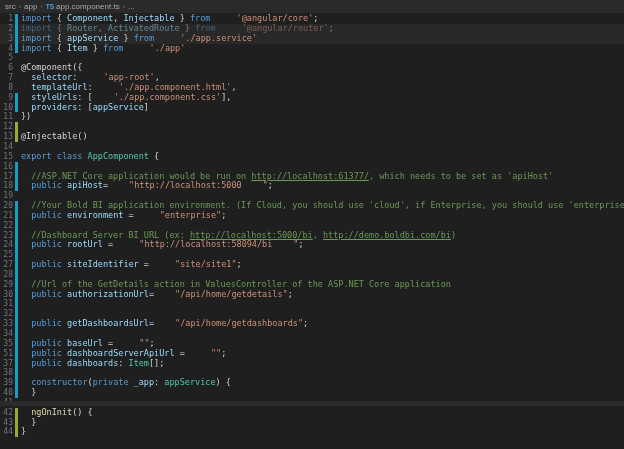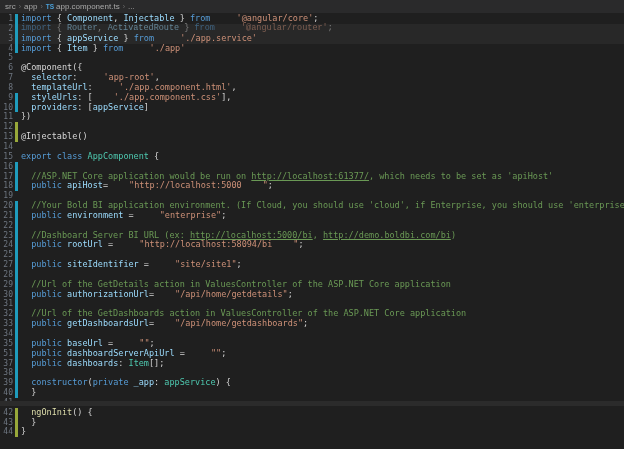--- a/index.html
+++ b/index.html
@@ -22,21 +22,21 @@
   .crumb-sep { color:#6d6d6d; margin:0 3px; font-size:7px; }
   .ts-icon {
     display:inline-block; color:#4ba0d8; font-weight:bold; font-size:6.5px;
     margin-right:2px; font-family:"Liberation Sans",sans-serif;
   }
 
   
   .code-area { padding-top:1px; }
   .line { display:flex; height:9.85px; line-height:9.85px; white-space:pre; }
   .line.hl { background:rgba(255,255,255,0.045); }
-  .line.dim .code { opacity:0.5;font-family:Liberation Mono, monospace; }
+  .line.dim .code { opacity:0.5; }
   .lnum {
     width:14px; text-align:right; color:#6e7681; flex:0 0 14px;
     font-size:8px; padding-right:1px;
   }
   .gut { width:3px; flex:0 0 3px; margin-left:1px; margin-right:3px; }
   .gut.mod { background:#1f9cbd; }
   .gut.add { background:#98a83a; }
   .code { white-space:pre; }
 
   .tk-kw  { color:#569cd6; }
@@ -95,21 +95,21 @@
       <div class="line"><span class="lnum">21</span><span class="gut mod"></span><span class="code"><span class="tk-pln">  </span><span class="tk-kw">public</span><span class="tk-var"> environment</span><span class="tk-pln"> = </span><span class="tk-str">"enterprise"</span><span class="tk-pln">;</span></span></div>
       <div class="line"><span class="lnum">22</span><span class="gut mod"></span><span class="code"></span></div>
       <div class="line"><span class="lnum">23</span><span class="gut mod"></span><span class="code"><span class="tk-com">  //Dashboard Server BI URL (ex: </span><span class="tk-comlink">http://localhost:5000/bi</span><span class="tk-com">, </span><span class="tk-comlink">http://demo.boldbi.com/bi</span><span class="tk-com">)</span></span></div>
       <div class="line"><span class="lnum">24</span><span class="gut mod"></span><span class="code"><span class="tk-pln">  </span><span class="tk-kw">public</span><span class="tk-var"> rootUrl</span><span class="tk-pln"> = </span><span class="tk-str">"</span><span class="tk-strlink">http://localhost:58094/bi</span><span class="tk-str">"</span><span class="tk-pln">;</span></span></div>
       <div class="line"><span class="lnum">25</span><span class="gut mod"></span><span class="code"></span></div>
       <div class="line"><span class="lnum">27</span><span class="gut mod"></span><span class="code"><span class="tk-pln">  </span><span class="tk-kw">public</span><span class="tk-var"> siteIdentifier</span><span class="tk-pln"> = </span><span class="tk-str">"site/site1"</span><span class="tk-pln">;</span></span></div>
       <div class="line"><span class="lnum">28</span><span class="gut mod"></span><span class="code"></span></div>
       <div class="line"><span class="lnum">29</span><span class="gut mod"></span><span class="code"><span class="tk-com">  //Url of the GetDetails action in ValuesController of the ASP.NET Core application</span></span></div>
       <div class="line"><span class="lnum">30</span><span class="gut mod"></span><span class="code"><span class="tk-pln">  </span><span class="tk-kw">public</span><span class="tk-var"> authorizationUrl</span><span class="tk-pln">=</span><span class="tk-str">"/api/home/getdetails"</span><span class="tk-pln">;</span></span></div>
       <div class="line"><span class="lnum">31</span><span class="gut mod"></span><span class="code"></span></div>
-      <div class="line"><span class="lnum">32</span><span class="gut mod"></span><span class="code"><span class="tk-com">  //Url of the GetDashboards action in ValuesController of the ASP.NET Core application</span></span></div>
+      <div class="line"><span class="lnum">32</span><span class="gut mod"></span></div>
       <div class="line"><span class="lnum">33</span><span class="gut mod"></span><span class="code"><span class="tk-pln">  </span><span class="tk-kw">public</span><span class="tk-var"> getDashboardsUrl</span><span class="tk-pln">=</span><span class="tk-str">"/api/home/getdashboards"</span><span class="tk-pln">;</span></span></div>
       <div class="line"><span class="lnum">34</span><span class="gut mod"></span><span class="code"></span></div>
       <div class="line"><span class="lnum">35</span><span class="gut mod"></span><span class="code"><span class="tk-pln">  </span><span class="tk-kw">public</span><span class="tk-var"> baseUrl</span><span class="tk-pln"> = </span><span class="tk-str">""</span><span class="tk-pln">;</span></span></div>
       <div class="line"><span class="lnum">51</span><span class="gut mod"></span><span class="code"><span class="tk-pln">  </span><span class="tk-kw">public</span><span class="tk-var"> dashboardServerApiUrl</span><span class="tk-pln"> = </span><span class="tk-str">""</span><span class="tk-pln">;</span></span></div>
       <div class="line"><span class="lnum">37</span><span class="gut mod"></span><span class="code"><span class="tk-pln">  </span><span class="tk-kw">public</span><span class="tk-var"> dashboards</span><span class="tk-pln">: </span><span class="tk-cls">Item</span><span class="tk-pln">[];</span></span></div>
       <div class="line"><span class="lnum">38</span><span class="gut mod"></span><span class="code"></span></div>
       <div class="line"><span class="lnum">39</span><span class="gut mod"></span><span class="code"><span class="tk-pln">  </span><span class="tk-kw">constructor</span><span class="tk-pln">(</span><span class="tk-kw">private</span><span class="tk-var"> _app</span><span class="tk-pln">: </span><span class="tk-cls">appService</span><span class="tk-pln">) {</span></span></div>
       <div class="line"><span class="lnum">40</span><span class="gut mod"></span><span class="code"><span class="tk-pln">  }</span></span></div>
       <div class="line"><span class="lnum">41</span><span class="gut"></span><span class="code"></span></div>
       <div class="line"><span class="lnum">42</span><span class="gut add"></span><span class="code"><span class="tk-pln">  </span><span class="tk-fn">ngOnInit</span><span class="tk-pln">() {</span></span></div>

